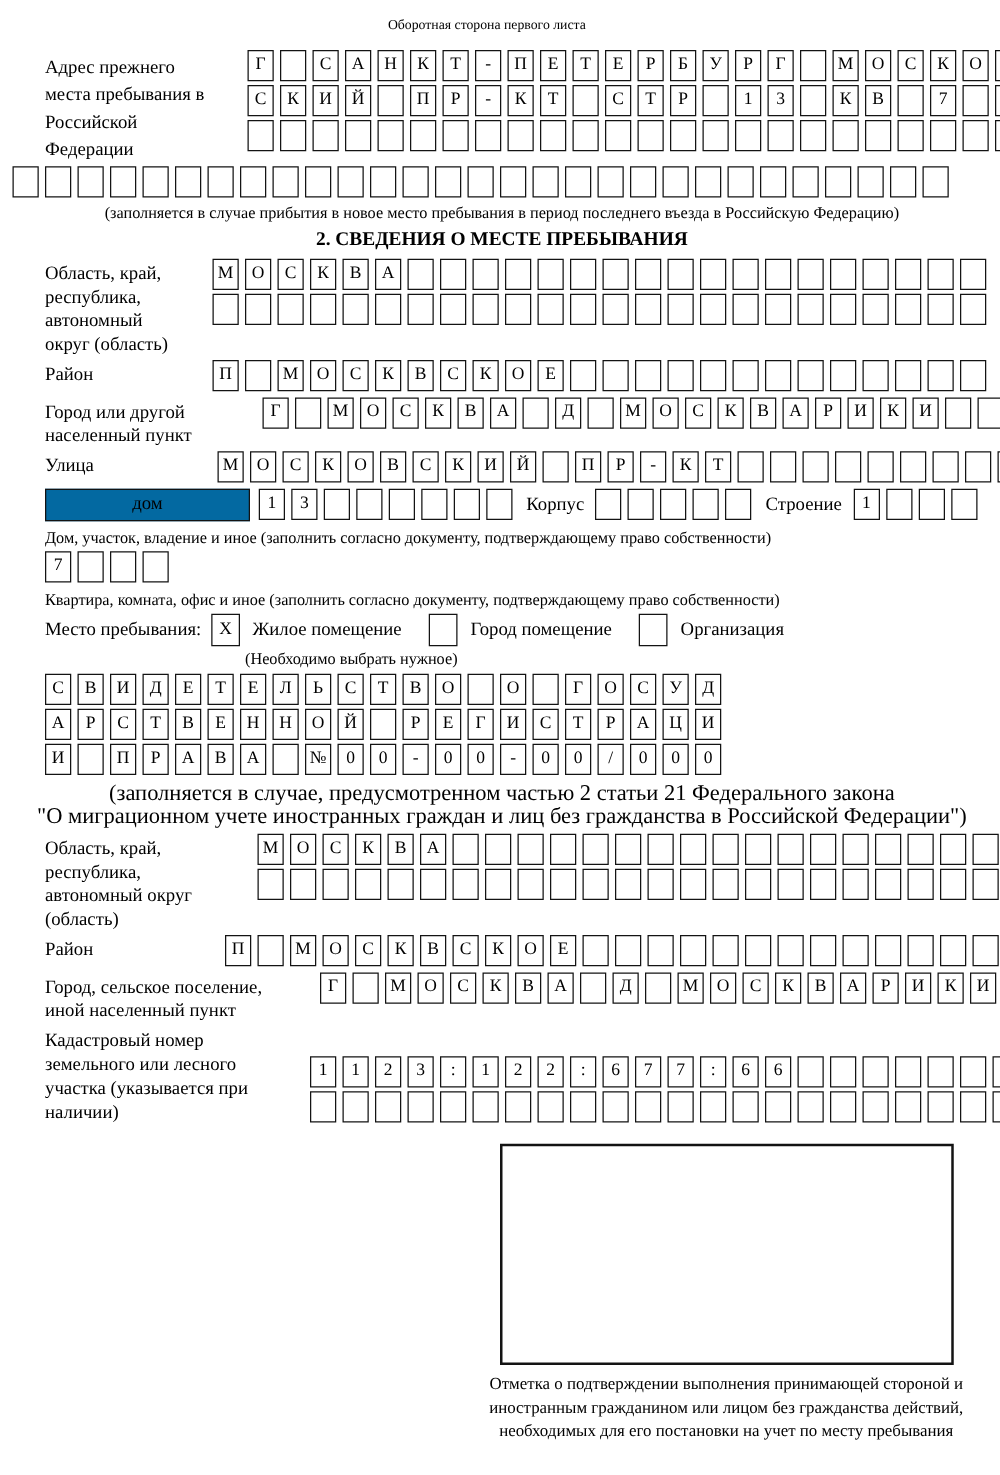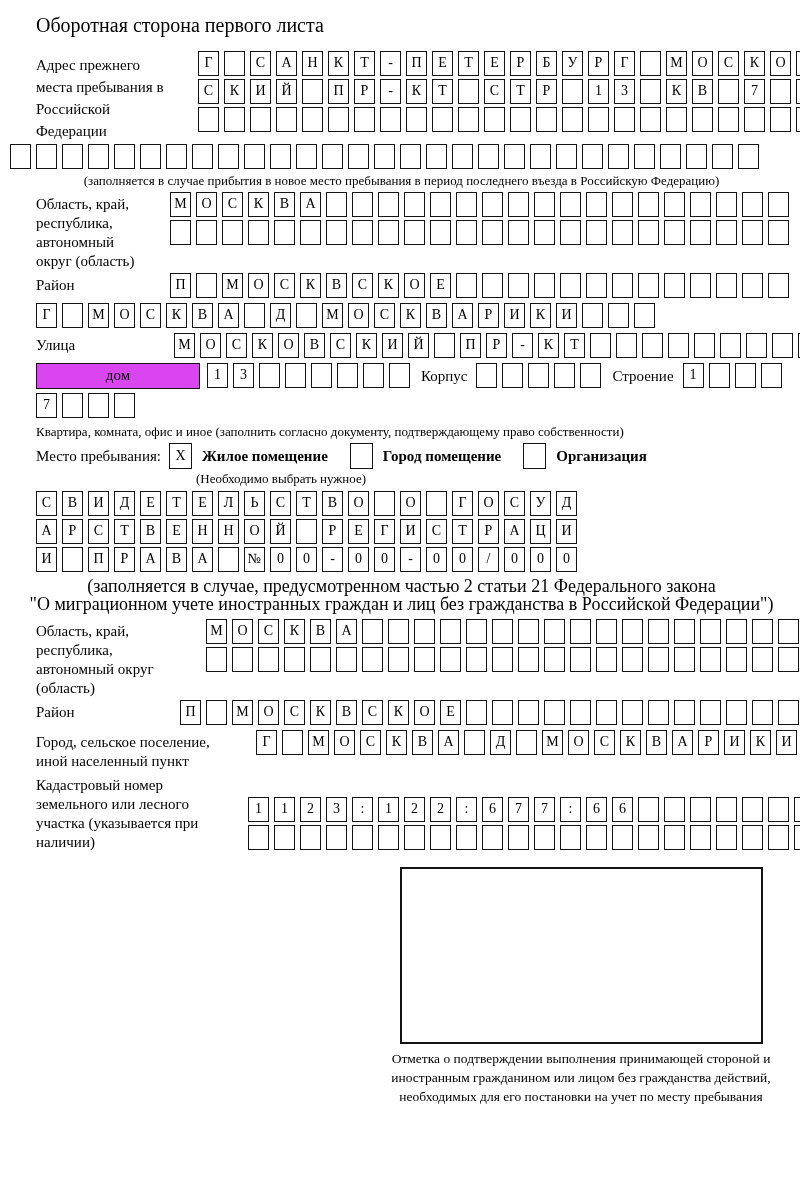--- a/index.html
+++ b/index.html
@@ -3,21 +3,21 @@
 <meta charset="utf-8">
 <style>
   * { margin:0; padding:0; box-sizing:border-box; }
   html,body { background:#fff; }
   body {
     width:800px; height:1180px; overflow:hidden;
     font-family:"Liberation Serif","DejaVu Serif",serif;
     color:#000;
   }
   .page { padding:14px 5px 0 36px; }
-  .hdr { text-align:left; padding-right:52px; font-size:20px; margin-bottom:14px; }
+  .hdr { text-align:center; padding-right:52px; font-size:11px; margin-bottom:14px; }
 
   .frow { display:flex; align-items:flex-start; margin-bottom:2px;gap:26px; }
   .flabel { font-size:15px; line-height:19px; flex-shrink:0; padding-top:3px; padding-right:4px; }
   .lh22 { line-height:22px; }
   .w108{width:108px}.w112{width:112px}.w136{width:136px}.w148{width:148px}
   .w208{width:208px}.w144{width:144px}.w118{width:118px}.w194{width:194px}.w186{width:186px}
 
   .cellrow { display:flex; margin-bottom:3px; }
   .cell {
     width:21px; height:25px; flex-shrink:0;
@@ -27,29 +27,29 @@
   }
   .overflow-left { margin-left:-26px; }
 
   .note { font-size:13px; line-height:17px; margin:1px 0 3px 0; }
   .note.c { text-align:center; margin-left:-28px; }
   .sec-title { text-align:center; font-weight:bold; font-size:15.5px; margin:5px 0 6px -28px; }
 
   .houserow { display:flex; align-items:flex-start; margin-bottom:2px; }
   .wbox {
     border:1.6px solid #131313; height:26px; line-height:23px;
-    text-align:center; font-size:15px; flex-shrink:0; margin-right:7px; background:#d946ef;
+    text-align:center; font-size:15px; flex-shrink:0; margin-right:7px; background:#0369a1;
   }
   .wbox.dom { width:164px; }
   .wbox.kv  { width:202px; }
   .inline-lbl { font-size:15px; line-height:26px; padding:0 9px 0 6px; flex-shrink:0; }
 
   .stay { display:flex; align-items:center; margin:3px 0 2px 0; font-size:15px; }
   .stay .cell.cb { width:23px; height:26px; margin:0 10px 0 8px; line-height:24px; }
-  .stay .opt { margin-right:14px;font-weight:bold; }
+  .stay .opt { margin-right:14px; }
   .choose-note { font-size:13px; margin:0 0 4px 160px; }
 
   .fact-title { text-align:center; font-weight:bold; font-size:15.5px; margin:10px 0 8px -28px; }
   .fact-note { text-align:center; font-size:18px; line-height:18px; margin-left:-28px; }
   .fact-note.last { margin-bottom:6px; }
 
   .stamp-wrap { margin:14px 0 0 345px; width:400px; }
   .stamp-box { width:363px; height:177px; border:2px solid #131313; margin:0 auto 5px auto; background:#fff; }
   .stamp-caption { font-size:13.5px; line-height:19px; text-align:center; }
 </style>
@@ -169,20 +169,21 @@
       <span class="cell"></span>
       <span class="cell"></span>
       <span class="cell"></span>
       <span class="cell"></span>
       <span class="cell"></span>
       <span class="cell"></span>
       <span class="cell"></span>
     </div>
   <div class="note c">(заполняется в случае прибытия в новое место пребывания в период последнего въезда в Российскую Федерацию)</div>
 
+  <div class="sec-title">2. СВЕДЕНИЯ О МЕСТЕ ПРЕБЫВАНИЯ</div>
 
   <div class="frow">
     <div class="flabel w108">Область, край, республика, автономный округ (область)</div>
     <div>
       <div class="cellrow">
           <span class="cell">М</span>
           <span class="cell">О</span>
           <span class="cell">С</span>
           <span class="cell">К</span>
           <span class="cell">В</span>
@@ -259,20 +260,21 @@
         <span class="cell"></span>
         <span class="cell"></span>
         <span class="cell"></span>
         <span class="cell"></span>
         <span class="cell"></span>
         <span class="cell"></span>
       </div>
   </div>
 
   <div class="frow">
+    <div class="flabel w148">Город или другой населенный пункт</div>
     <div class="cellrow">
         <span class="cell">Г</span>
         <span class="cell"></span>
         <span class="cell">М</span>
         <span class="cell">О</span>
         <span class="cell">С</span>
         <span class="cell">К</span>
         <span class="cell">В</span>
         <span class="cell">А</span>
         <span class="cell"></span>
@@ -346,20 +348,21 @@
         <span class="cell"></span>
       </div>
     <div class="inline-lbl">Строение</div>
     <div class="cellrow">
         <span class="cell">1</span>
         <span class="cell"></span>
         <span class="cell"></span>
         <span class="cell"></span>
       </div>
   </div>
+  <div class="note">Дом, участок, владение и иное (заполнить согласно документу, подтверждающему право собственности)</div>
 
   <div class="houserow">
     <div class="cellrow">
         <span class="cell">7</span>
         <span class="cell"></span>
         <span class="cell"></span>
         <span class="cell"></span>
       </div>
   </div>
   <div class="note">Квартира, комната, офис и иное (заполнить согласно документу, подтверждающему право собственности)</div>

